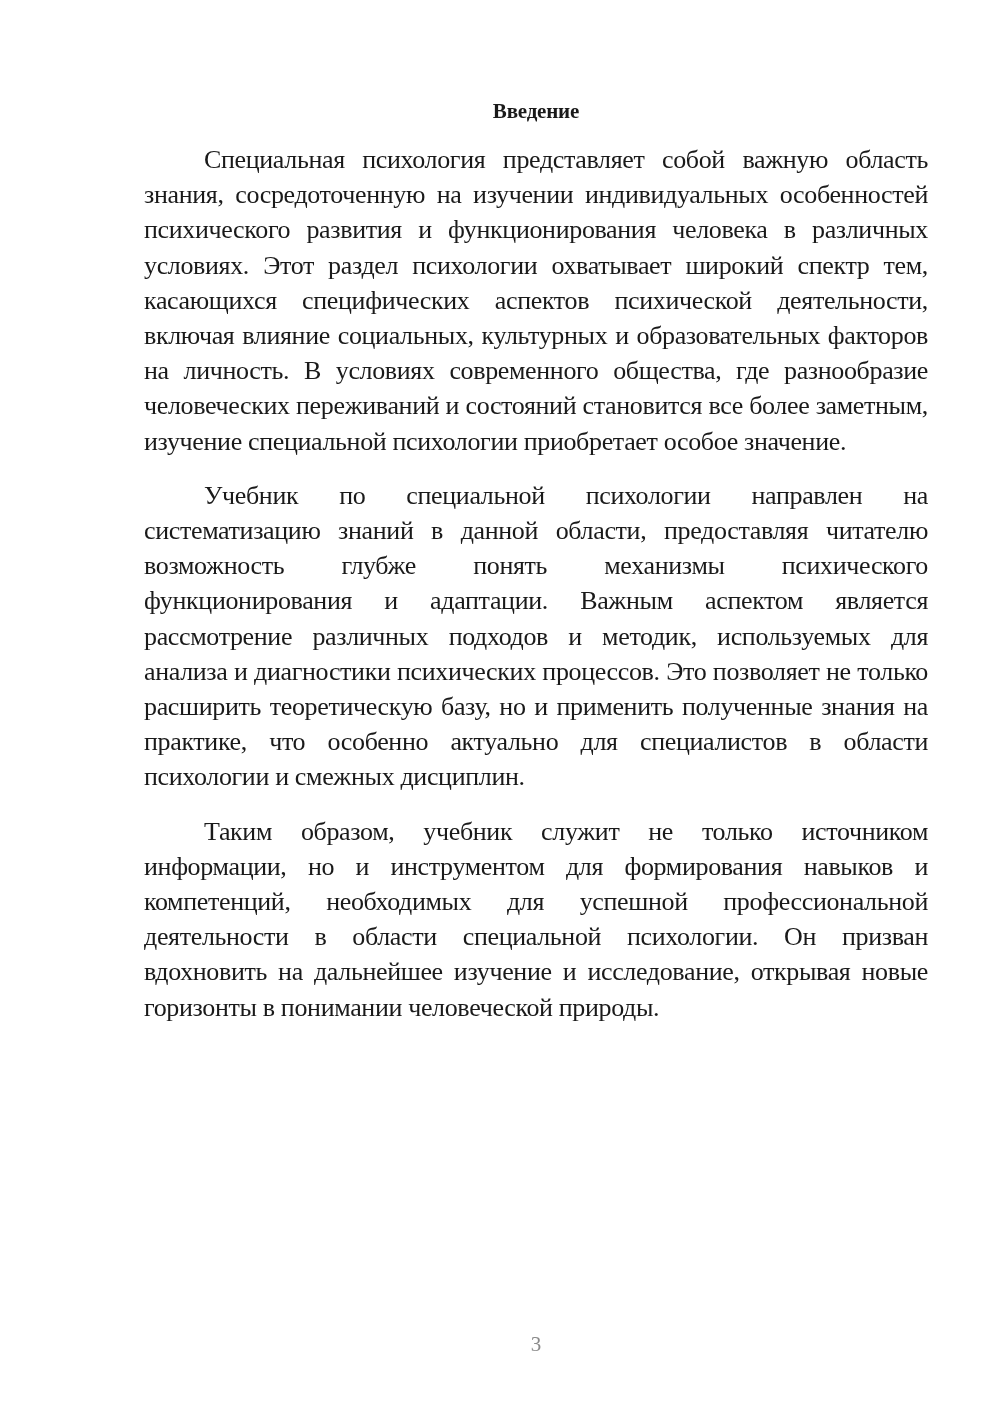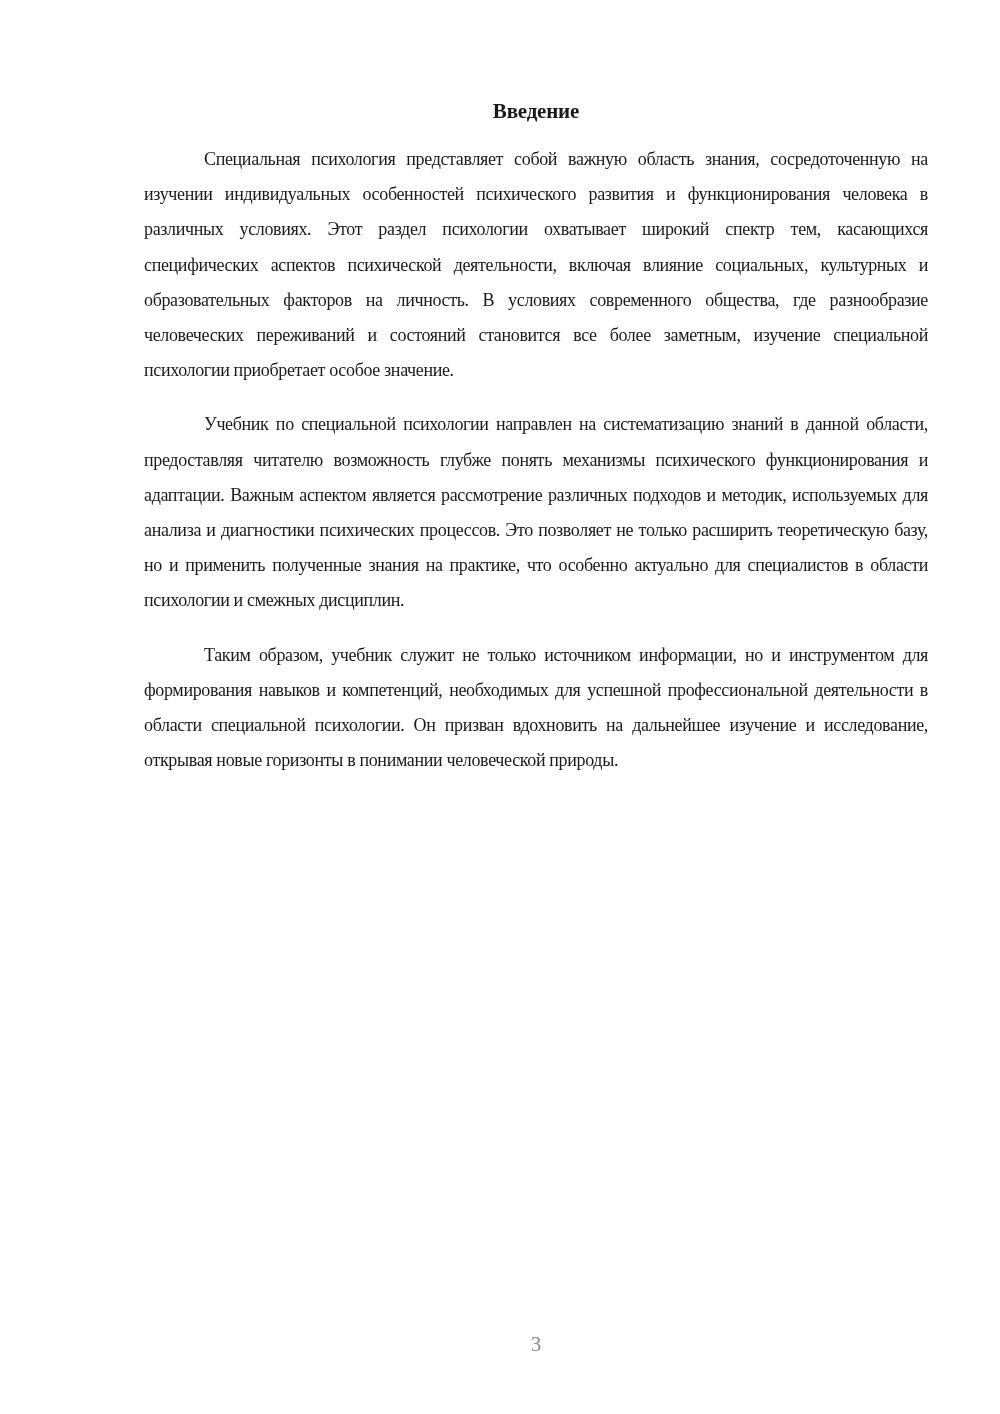--- a/index.html
+++ b/index.html
@@ -30,21 +30,21 @@
     .heading {
       text-align: center;
       font-weight: bold;
       font-size: 21px;
       line-height: 30px;
       margin: 0 0 16px 0;
       padding-left: 0;
       letter-spacing: -0.2px;
     }
     .para {
-      font-size: 18px;
+      font-size: 26px;
       line-height: 35.2px;
       text-align: justify;
       text-indent: 60px;
       margin: 0 0 19px 0;
       letter-spacing: -0.35px;
       word-spacing: 0px;
     }
     .page-number {
       position: absolute;
       top: 1332px;

